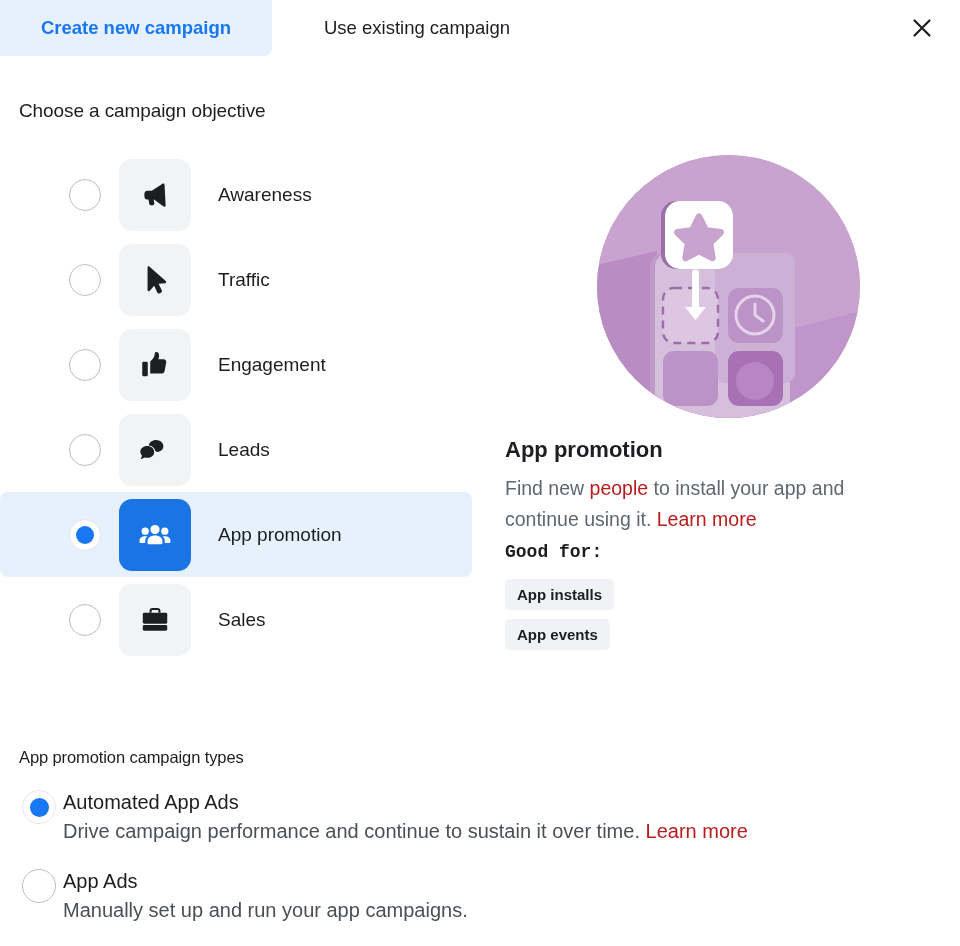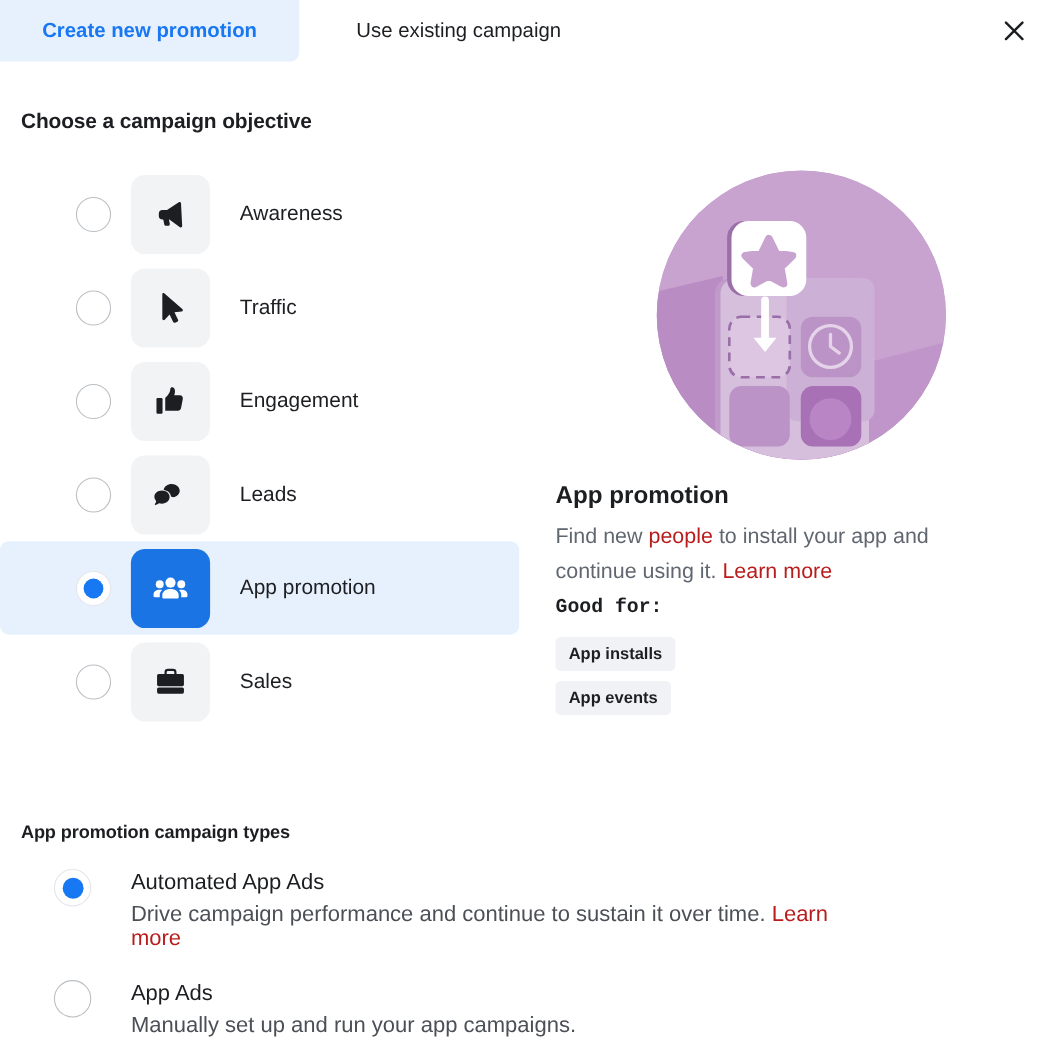--- a/index.html
+++ b/index.html
@@ -55,21 +55,21 @@
     display: flex; align-items: center; justify-content: center;
     cursor: pointer;
     border-radius: 50%;
   }
   #close-btn svg { display: block; }
 
   
   .section-title {
     position: absolute;
     font-size: 19px;
-    font-weight: bold;
+    font-weight: normal;
     color: #1c1e21;
     letter-spacing: -0.1px;
   }
   #objective-title { left: 19px; top: 100px; }
   #types-title { left: 19px; top: 748px; font-size: 16.5px; }
 
   
   #objective-list {
     position: absolute;
     left: 0;
@@ -196,24 +196,23 @@
   
   #types-list {
     position: absolute;
     left: 0;
     top: 788px;
     width: 800px;
   }
   .type-row {
     position: relative;
     margin-bottom: 25px;
-    padding-left: 92px;
+    padding-left: 63px;
     min-height: 46px;
     cursor: pointer;
-    margin-left: 27px;
   }
   .type-radio {
     position: absolute;
     left: 22px; top: 2px;
     width: 34px; height: 34px;
     border-radius: 50%;
     box-sizing: border-box;
     border: 1.6px solid #bcc0c4;
     background: #ffffff;
   }
@@ -239,21 +238,21 @@
     font-size: 20px;
     color: #4b4f56;
     line-height: 22px;
   }
 </style>
 </head>
 <body>
 
 <div id="tabbar">
   <div class="tab active">
-    <span>Create new promotion</span>
+    <span>Create new campaign</span>
   </div>
   <div class="tab inactive">
     <span>Use existing campaign</span>
   </div>
   <div id="close-btn">
     <span>
       <svg width="24" height="24" viewBox="0 0 24 24">
         <path d="M4.5 4.5 L19.5 19.5 M19.5 4.5 L4.5 19.5" stroke="#1c1e21" stroke-width="2.2" stroke-linecap="round"></path>
       </svg>
     </span>

